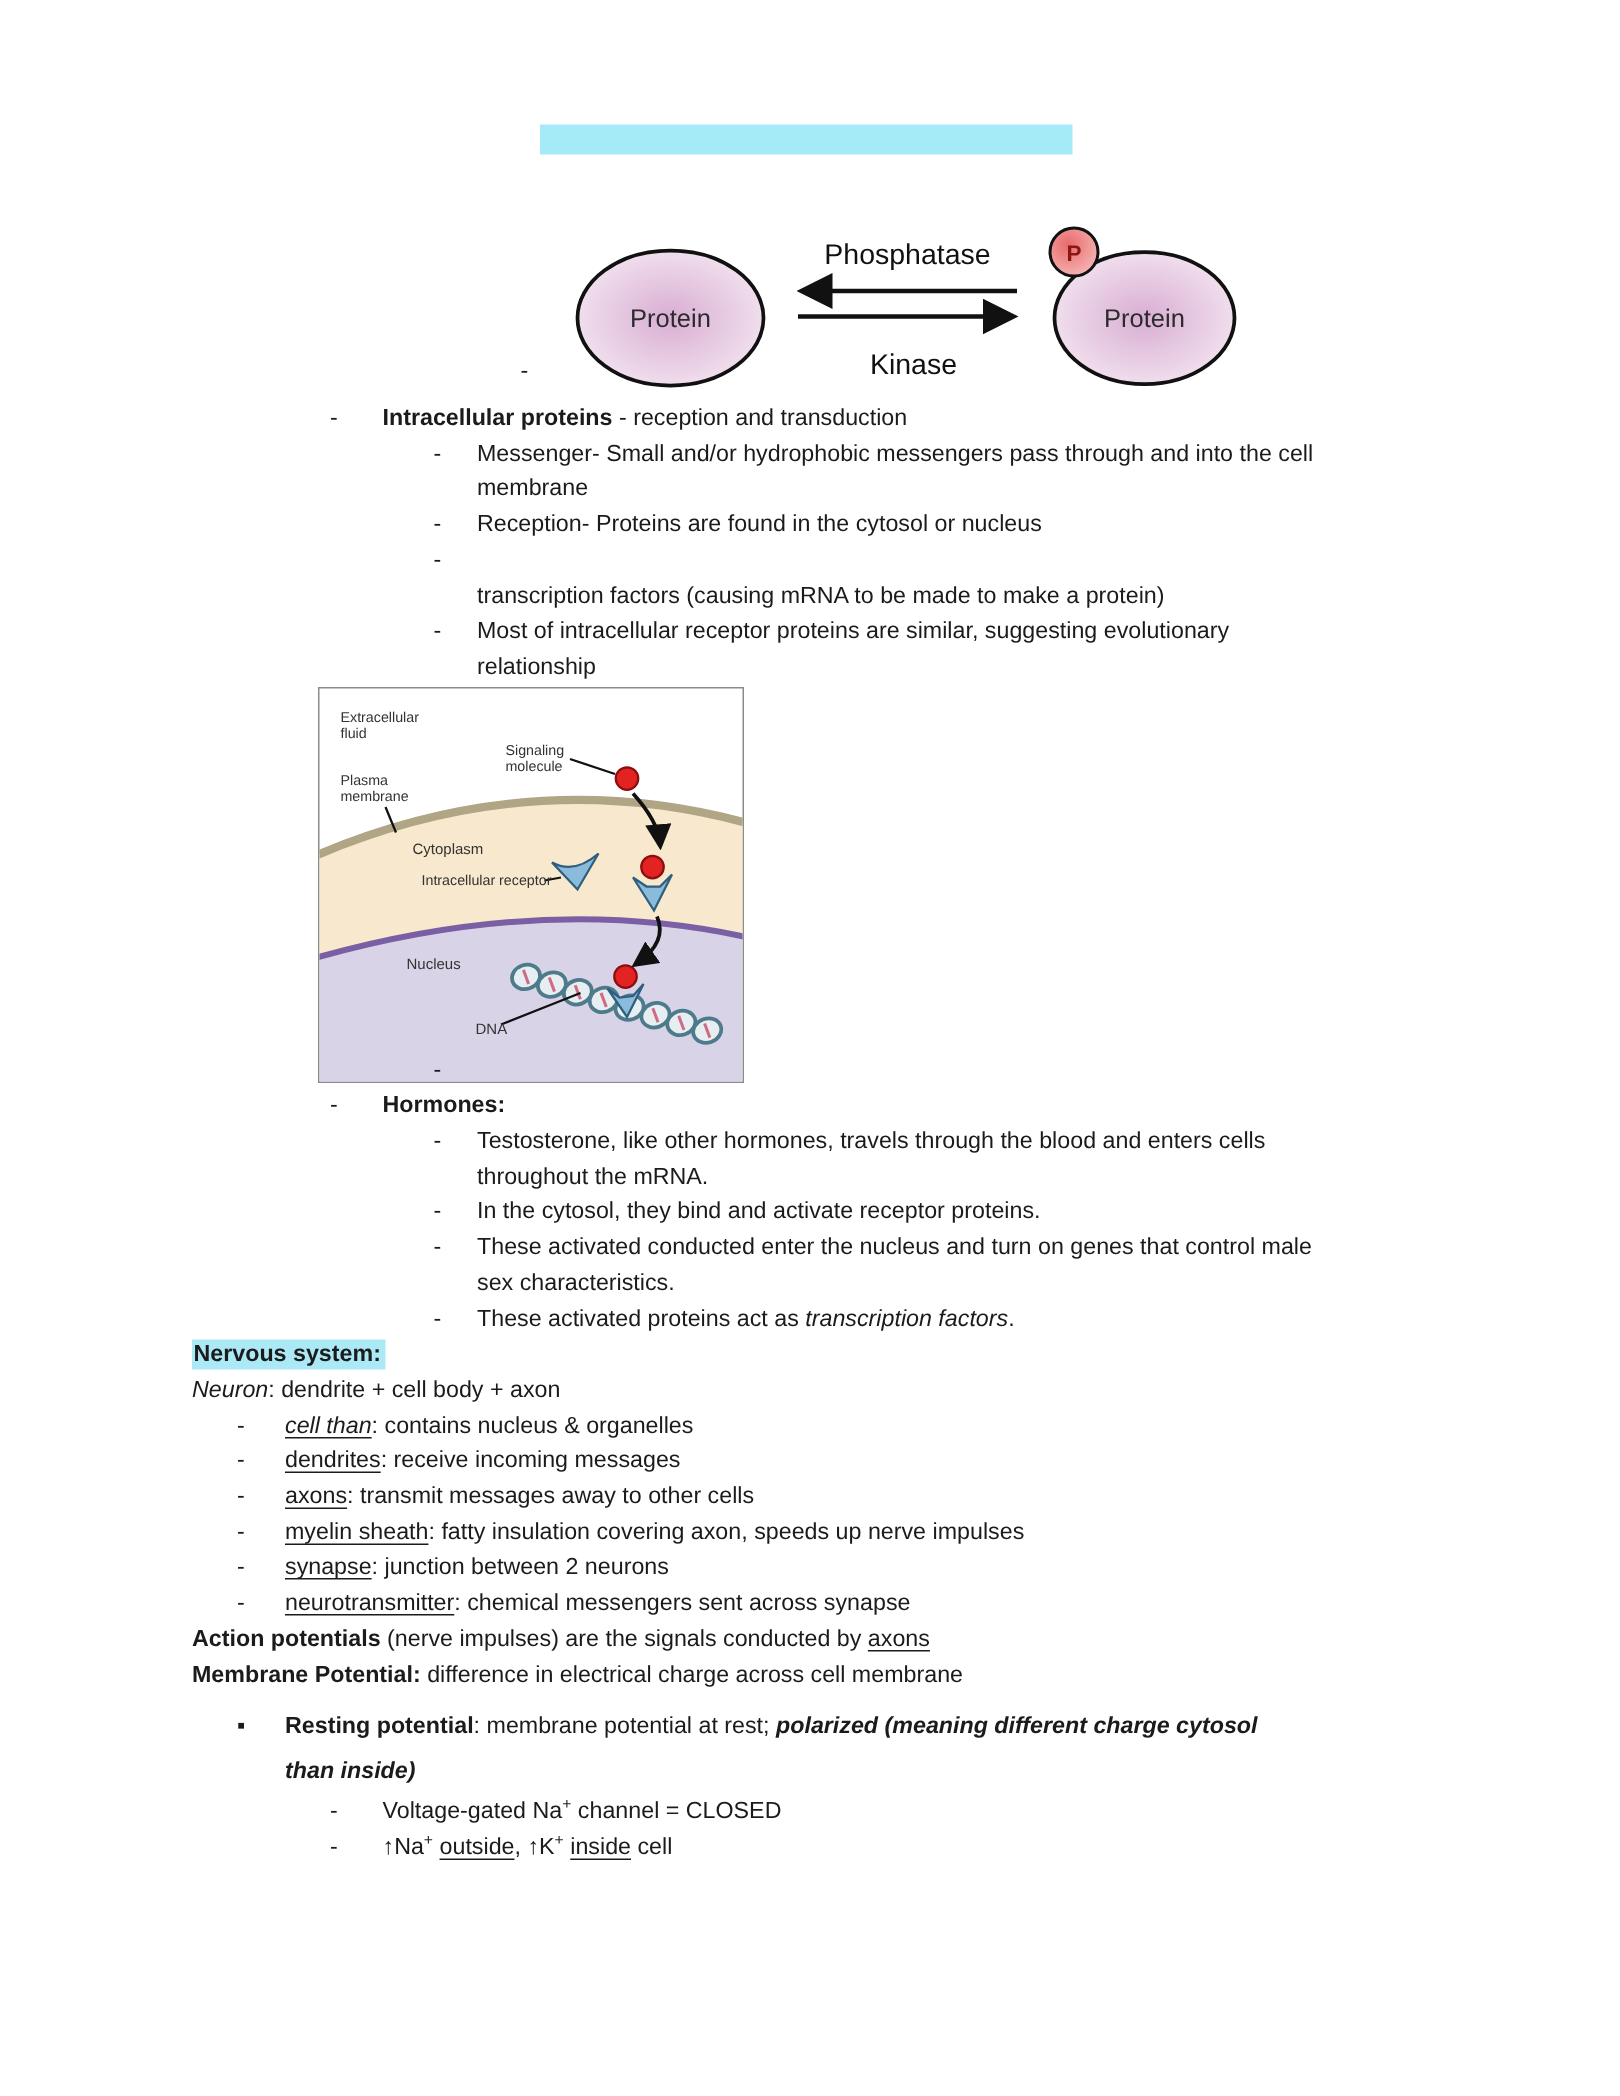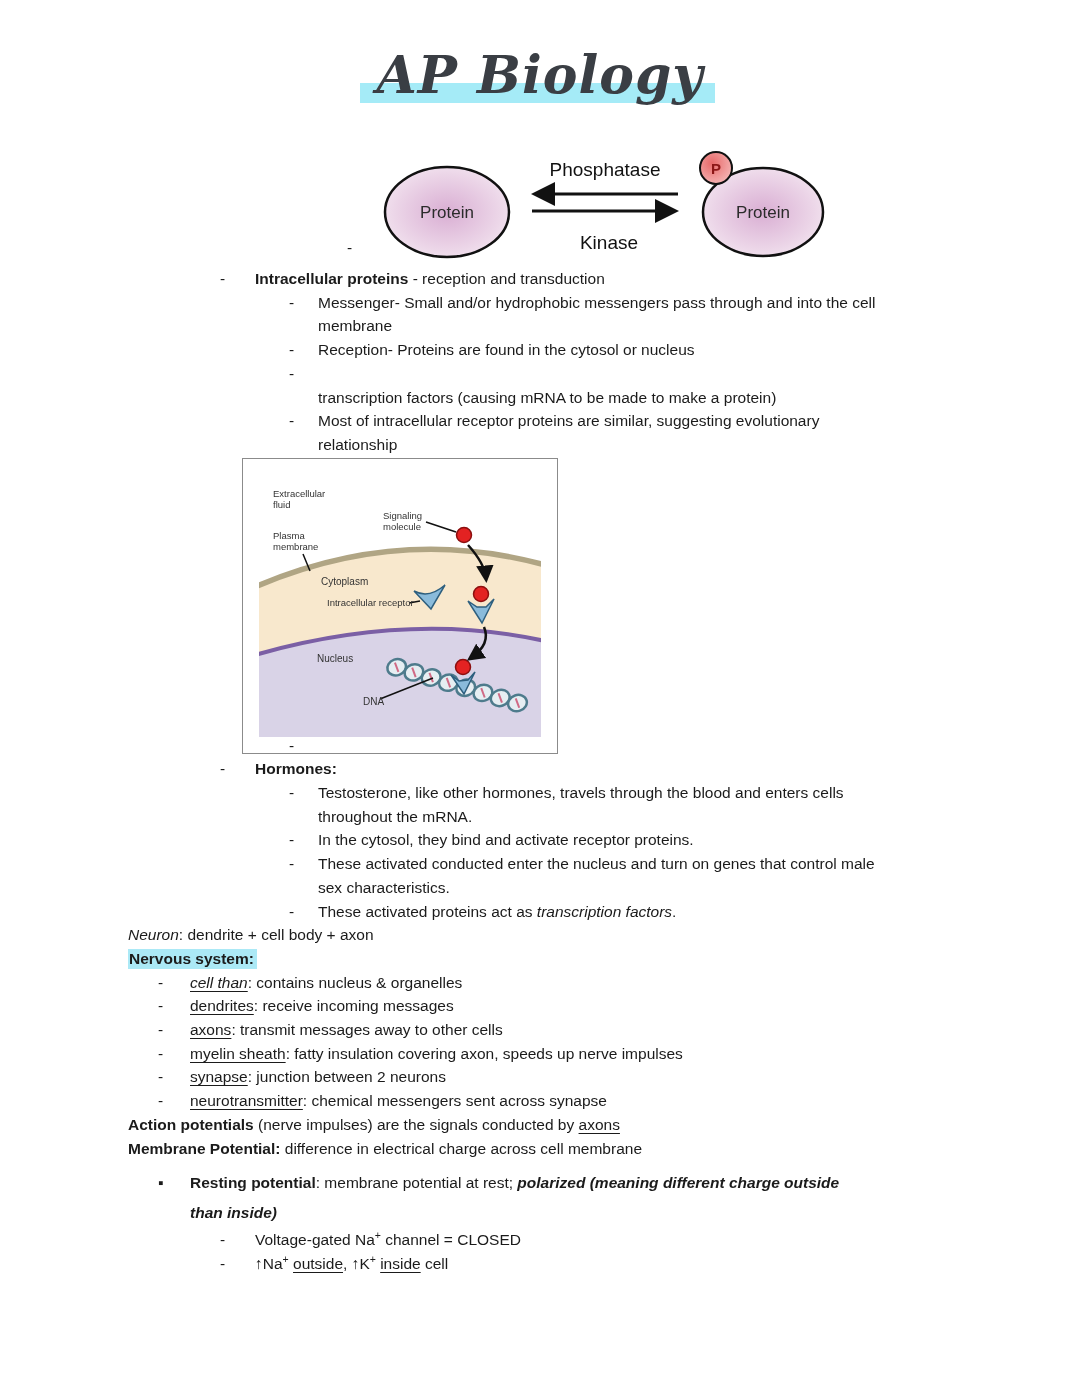--- a/index.html
+++ b/index.html
@@ -23,35 +23,34 @@
   .l2{padding-left:190px;} .l2 .bullet{left:161px;}
   .b{font-weight:700;text-align:center;}
   .i{font-style:italic;}
   .u{text-decoration:underline;text-underline-offset:3px;}
   .sup{font-size:10.5px;vertical-align:super;line-height:0;}
   .hl{background:#abe9f6;padding:1px 3px 2px 1px;}
   .sp{line-height:30px;min-height:30px;}
   .gap-top{margin-top:8px;}
   .pull-up{margin-top:-20px;}
   
-  .cell-figure{margin:1px 0 0 114px;width:282px;height:262px;border:1.5px solid #8b8b8b;padding:16px;
+  .cell-figure{margin:1px 0 0 84px;width:282px;height:262px;border:1.5px solid #8b8b8b;padding:0;
         background:#fff;}
   .diag-label{font-family:"Liberation Sans",sans-serif;font-size:9.5px;fill:#333;}
   .diag-label2{font-family:"Liberation Sans",sans-serif;font-size:10px;fill:#333;}
   .pd-label{font-family:"Liberation Sans",sans-serif;font-size:19px;fill:#111;}
   .pd-protein{font-family:"Liberation Sans",sans-serif;font-size:17px;fill:#2b2b2b;}
 </style>
 </head>
 <body>
 
 <div class="page">
 
   <header>
     <div class="hl-bar"></div>
-    <h1 class="script-title">AP Biology</h1>
     <span class="stray-dash">-</span>
 
     <svg class="protein-svg" width="460" height="118" viewBox="0 0 460 118">
       <defs>
         <radialGradient id="gProt" cx="50%" cy="50%" r="65%">
           <stop offset="0%" stop-color="#d9aed3"></stop>
           <stop offset="65%" stop-color="#ecd6e8"></stop>
           <stop offset="100%" stop-color="#f7eef5"></stop>
         </radialGradient>
         <radialGradient id="gP" cx="38%" cy="35%" r="75%">
@@ -155,30 +154,30 @@
 
     <section>
         <div class="row l2 pull-up"><span class="bullet">-</span><span class="text"></span></div>
         <div class="row l1"><span class="bullet">-</span><span class="text"><span class="b">Hormones:</span></span></div>
         <div class="row l2"><span class="bullet">-</span><span class="text"><span>Testosterone, like other hormones, travels through the blood and enters cells</span></span></div>
         <div class="row l2"><span class="text"><span>throughout the mRNA.</span></span></div>
         <div class="row l2"><span class="bullet">-</span><span class="text"><span>In the cytosol, they bind and activate receptor proteins.</span></span></div>
         <div class="row l2"><span class="bullet">-</span><span class="text"><span>These activated conducted enter the nucleus and turn on genes that control male</span></span></div>
         <div class="row l2"><span class="text"><span>sex characteristics.</span></span></div>
         <div class="row l2"><span class="bullet">-</span><span class="text"><span>These activated proteins act as </span><span class="i">transcription factors</span><span>.</span></span></div>
+        <div class="row l0"><span class="text"><span class="b hl">Nervous system:</span></span></div>
         <div class="row l0"><span class="text"><span class="i">Neuron</span><span>: dendrite + cell body + axon</span></span></div>
-        <div class="row l0"><span class="text"><span class="b hl">Nervous system:</span></span></div>
         <div class="row n1"><span class="bullet">-</span><span class="text"><span class="i u">cell than</span><span>: contains nucleus &amp; organelles</span></span></div>
         <div class="row n1"><span class="bullet">-</span><span class="text"><span class="u">dendrites</span><span>: receive incoming messages</span></span></div>
         <div class="row n1"><span class="bullet">-</span><span class="text"><span class="u">axons</span><span>: transmit messages away to other cells</span></span></div>
         <div class="row n1"><span class="bullet">-</span><span class="text"><span class="u">myelin sheath</span><span>: fatty insulation covering axon, speeds up nerve impulses</span></span></div>
         <div class="row n1"><span class="bullet">-</span><span class="text"><span class="u">synapse</span><span>: junction between 2 neurons</span></span></div>
         <div class="row n1"><span class="bullet">-</span><span class="text"><span class="u">neurotransmitter</span><span>: chemical messengers sent across synapse</span></span></div>
         <div class="row l0"><span class="text"><span class="b">Action potentials</span><span> (nerve impulses) are the signals conducted by </span><span class="u">axons</span></span></div>
         <div class="row l0"><span class="text"><span class="b">Membrane Potential:</span><span> difference in electrical charge across cell membrane</span></span></div>
-        <div class="row n1 sp gap-top"><span class="bullet">▪</span><span class="text"><span class="b">Resting potential</span><span>: membrane potential at rest; </span><span class="b i">polarized (meaning different charge outside</span></span></div>
+        <div class="row n1 sp gap-top"><span class="bullet">▪</span><span class="text"><span class="b">Resting potential</span><span>: membrane potential at rest; </span><span class="b i">polarized (meaning different charge cytosol</span></span></div>
         <div class="row n1 sp"><span class="text"><span class="b i">than inside)</span></span></div>
         <div class="row l1"><span class="bullet">-</span><span class="text"><span>Voltage-gated Na</span><span class="sup">+</span><span> channel = CLOSED</span></span></div>
         <div class="row l1"><span class="bullet">-</span><span class="text"><span>↑Na</span><span class="sup">+</span><span> </span><span class="u">outside</span><span>, ↑K</span><span class="sup">+</span><span> </span><span class="u">inside</span><span> cell</span></span></div>
       </section>
   </main>
 
 </div>
 
 </body></html>

